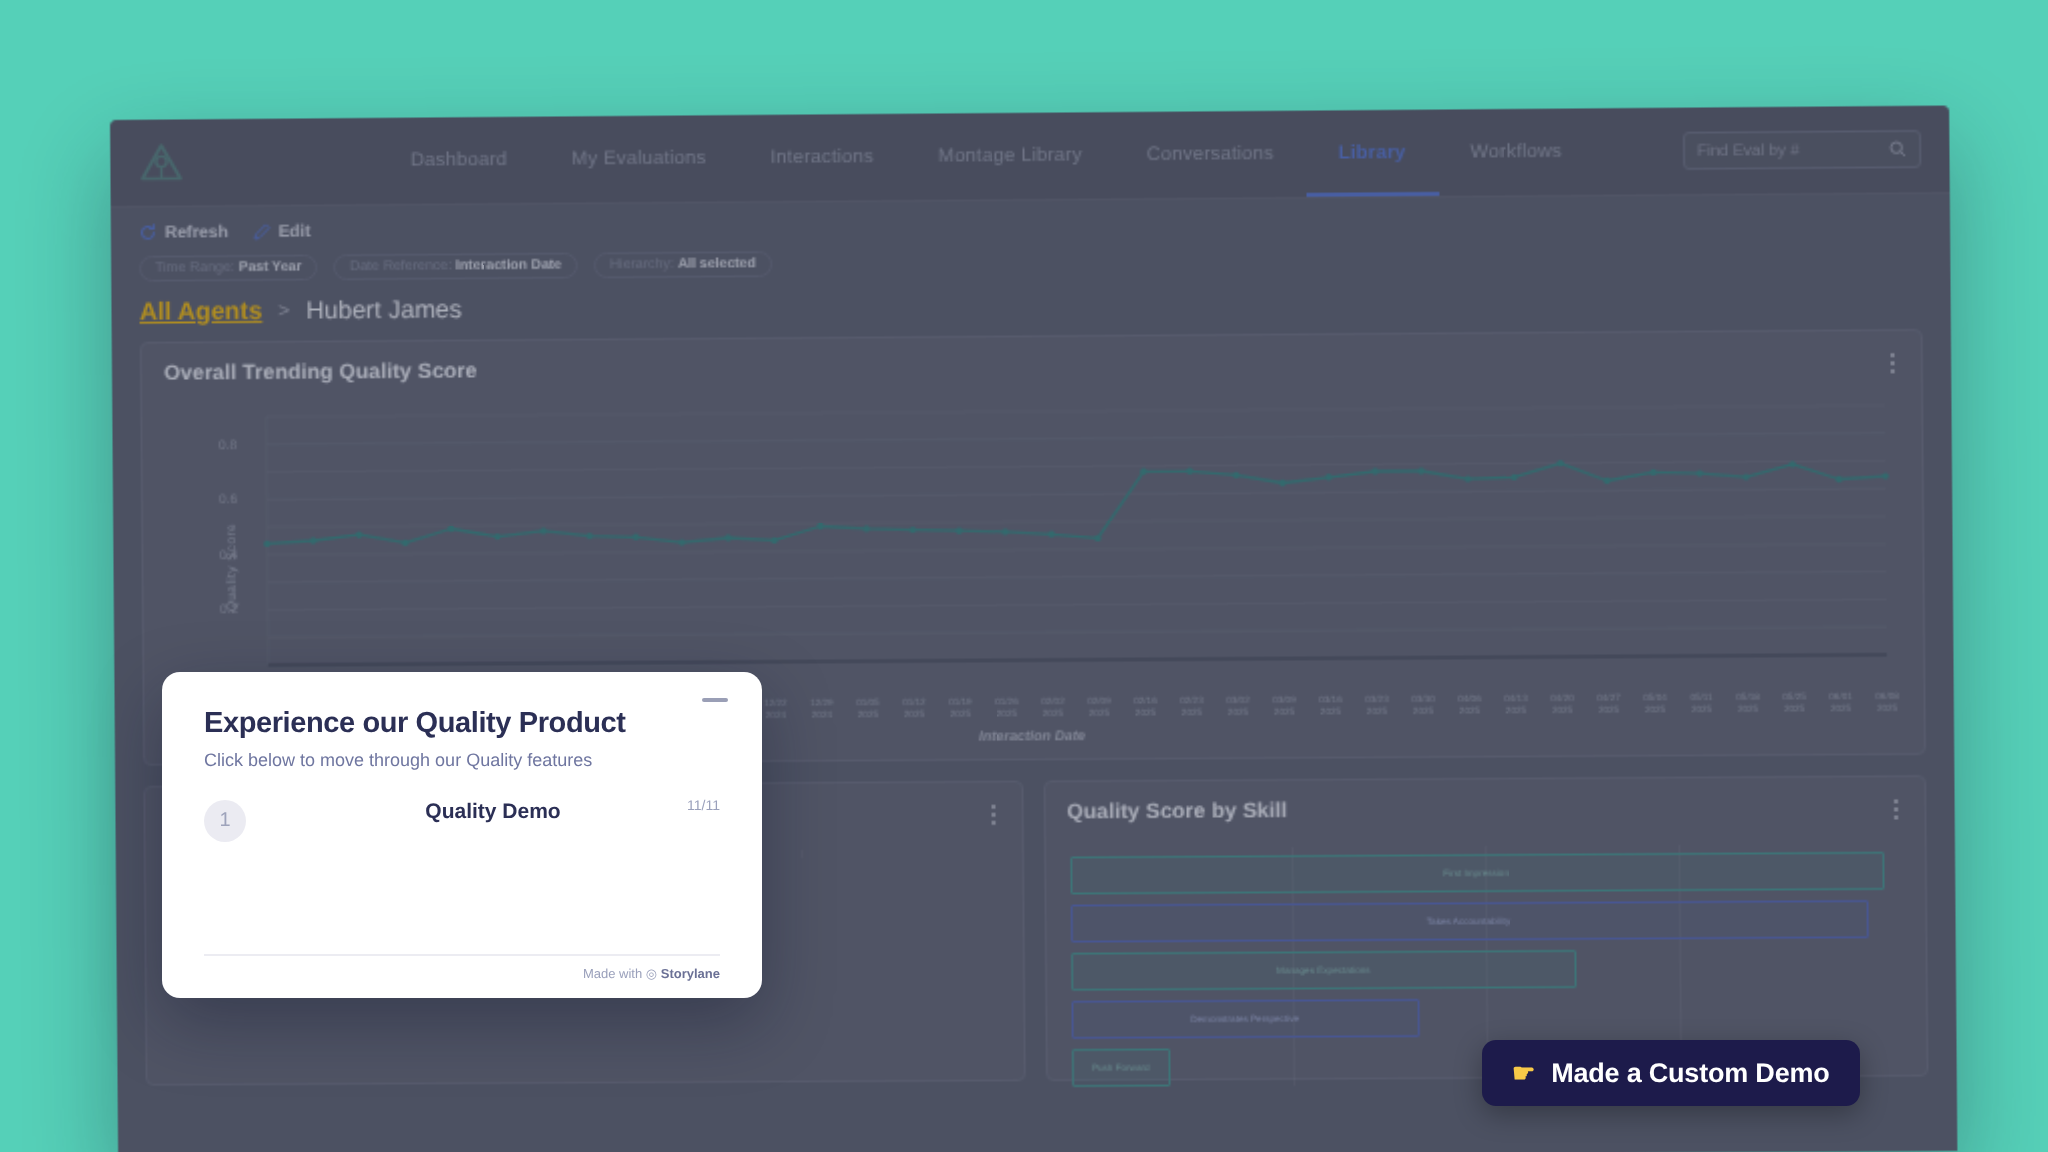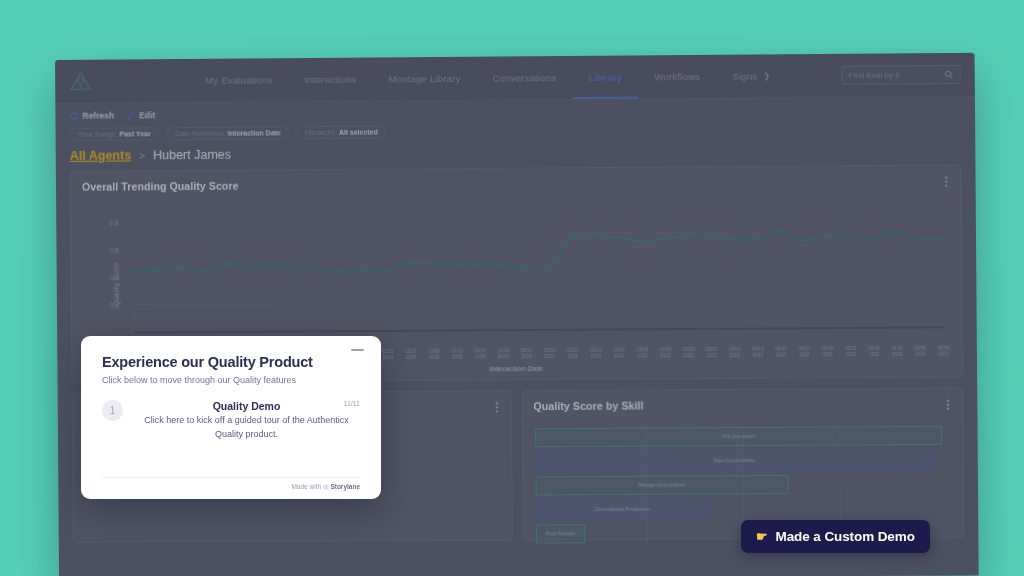--- a/index.html
+++ b/index.html
@@ -249,41 +249,40 @@
       <div class="logo">
         <svg width="23" height="21" viewBox="0 0 23 21">
           <path d="M11.5 2 L21 18.5 L2 18.5 Z" fill="none" stroke="#4f7a7a" stroke-width="1.6" stroke-linejoin="round"></path>
           <circle cx="11.5" cy="10" r="2.6" fill="none" stroke="#4f7a7a" stroke-width="1.4"></circle>
           <path d="M11.5 12.6 L11.5 18.5" stroke="#4f7a7a" stroke-width="1.3"></path>
         </svg>
       </div>
 
       <div class="nav-items">
         <div class="nav-item">
+            <span>Dashboard</span>
+          </div>
+        <div class="nav-item">
             <span>My Evaluations</span>
           </div>
         <div class="nav-item">
             <span>Interactions</span>
           </div>
         <div class="nav-item">
             <span>Montage Library</span>
           </div>
         <div class="nav-item">
             <span>Conversations</span>
           </div>
         <div class="nav-item active">
             <span>Library</span>
           </div>
         <div class="nav-item">
             <span>Workflows</span>
           </div>
-        <div class="nav-item">
-          <span>Signs</span>
-          <span class="chev">❯</span>
-        </div>
       </div>
 
       <div class="nav-right">
         <div class="searchbox">
           <span class="ph">Find Eval by #</span>
           <svg width="9" height="9" viewBox="0 0 12 12">
             <circle cx="5" cy="5" r="3.6" fill="none" stroke="#9a9eb0" stroke-width="1.3"></circle>
             <path d="M7.7 7.7 L10.6 10.6" stroke="#9a9eb0" stroke-width="1.3"></path>
           </svg>
         </div>
@@ -504,21 +503,20 @@
   <div id="storylane">
     <div class="minimize"></div>
     <div class="sl-title">Experience our Quality Product</div>
     <div class="sl-sub">Click below to move through our Quality features</div>
 
     <div class="sl-step">
       <div class="sl-num">1</div>
       <div class="sl-body">
         <div class="sl-count">11/11</div>
         <div class="sl-step-title">Quality Demo</div>
-        <div class="sl-step-desc">Click here to kick off a guided tour of the Authenticx Quality product.</div>
       </div>
     </div>
 
     <div class="sl-footer">
       <span>Made with</span>
       <span>◎</span>
       <span class="sl-logo">Storylane</span>
     </div>
   </div>
 

